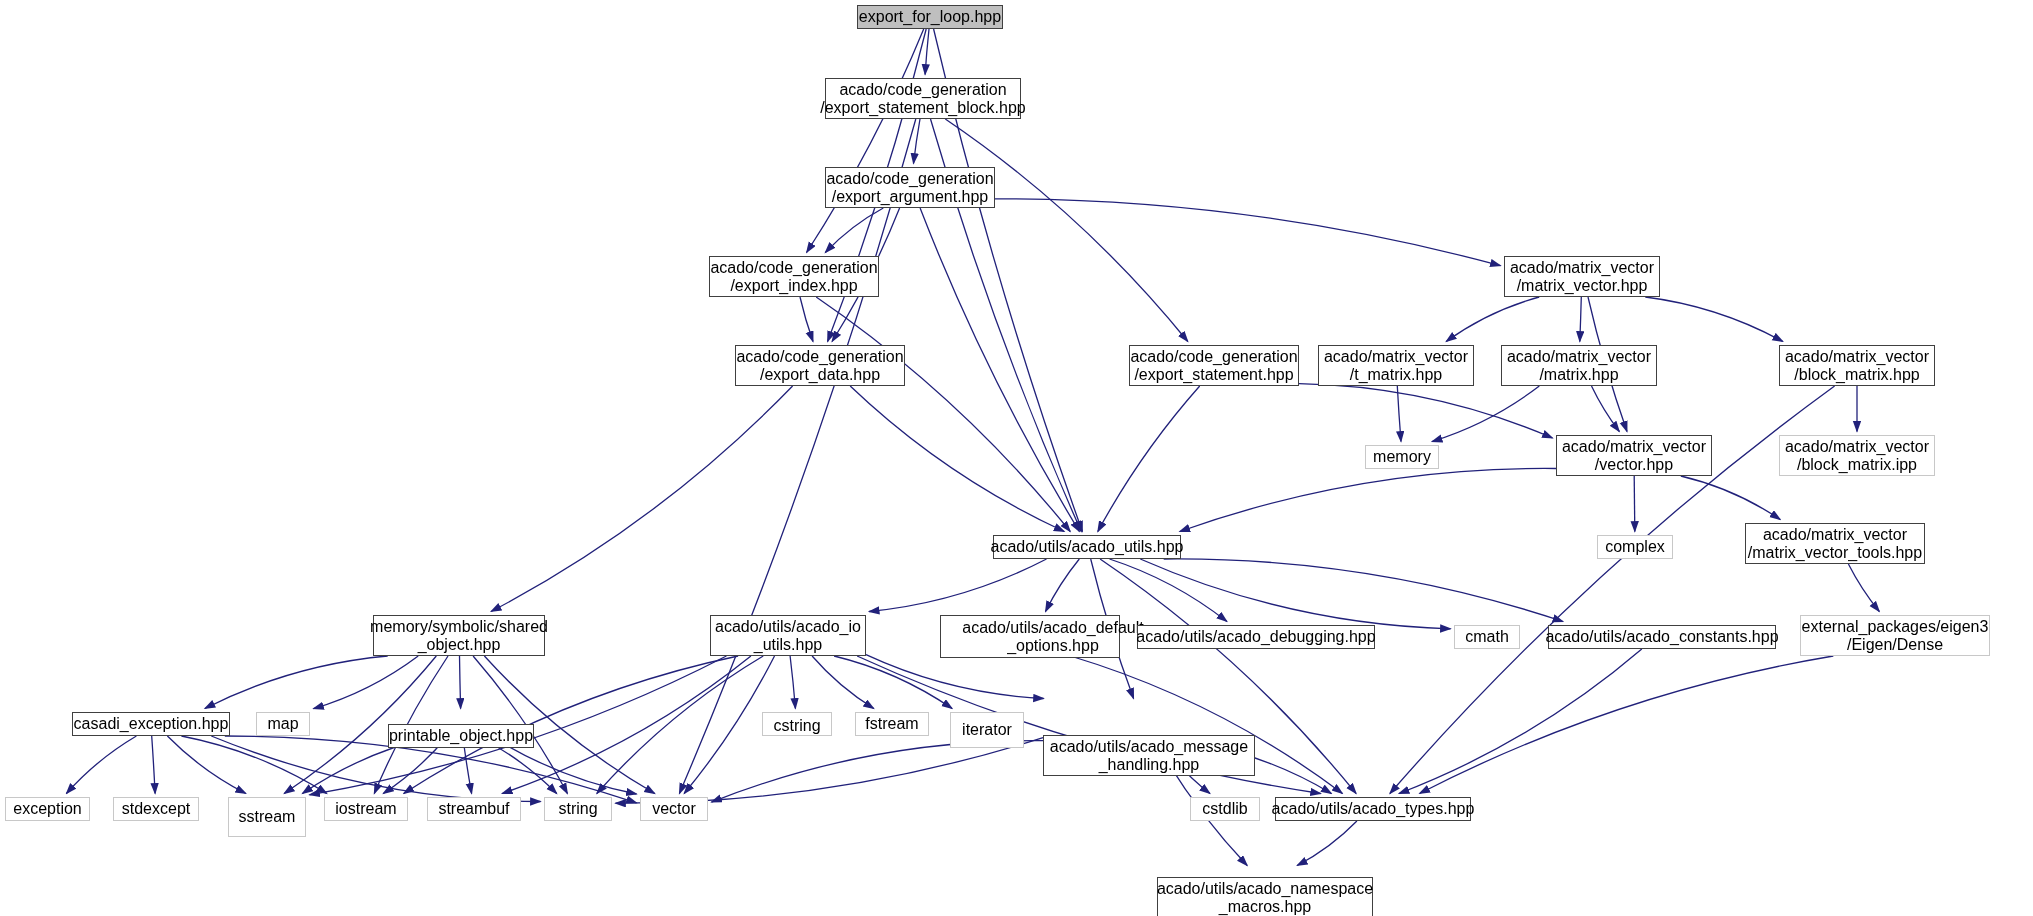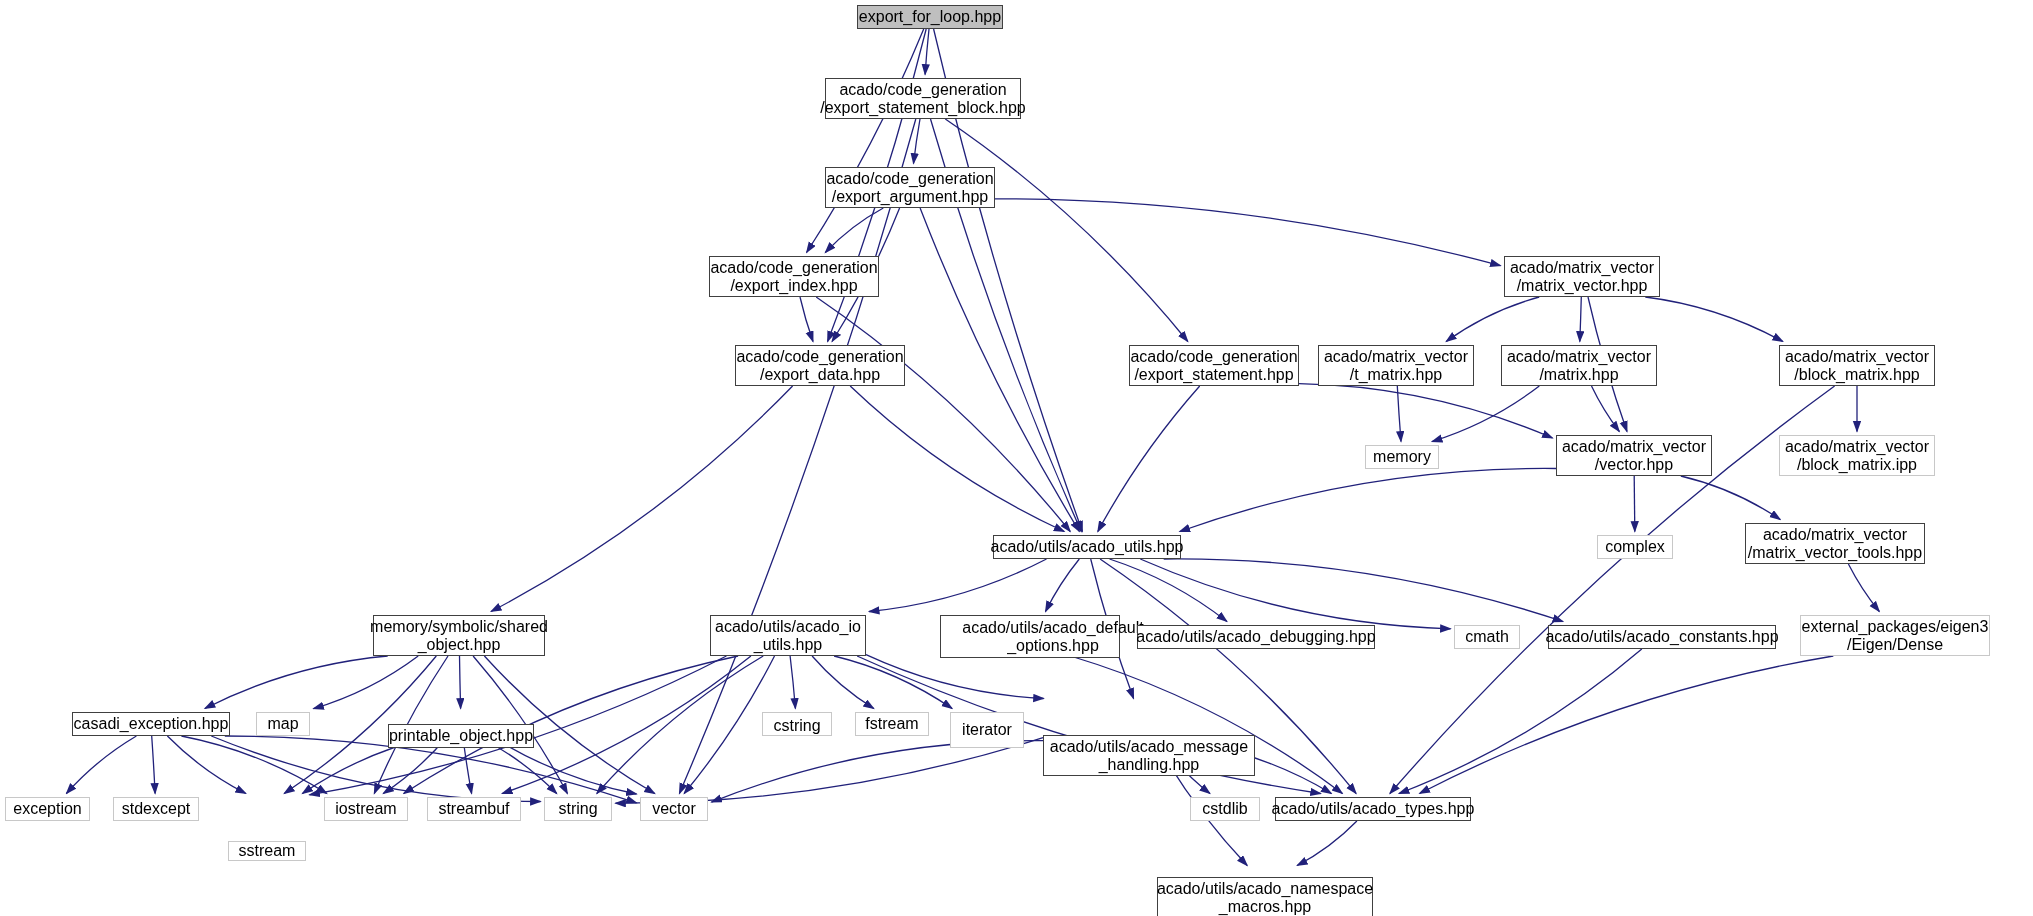--- a/index.html
+++ b/index.html
@@ -187,21 +187,21 @@
       <div class="gnode hdr" style="left: 72px; top: 712px; width: 158px; height: 24px;"><span class="lbl">casadi_exception.hpp</span></div>
       <div class="gnode sys" style="left: 256px; top: 712px; width: 54px; height: 24px;"><span class="lbl">map</span></div>
       <div class="gnode hdr" style="left: 388px; top: 712px; width: 146px; height: 24px; margin-top: 12px;"><span class="lbl">printable_object.hpp</span></div>
       <div class="gnode sys" style="left: 762px; top: 712px; width: 70px; height: 24px; align-items: flex-end;"><span class="lbl">cstring</span></div>
       <div class="gnode sys" style="left: 855px; top: 712px; width: 74px; height: 24px;"><span class="lbl">fstream</span></div>
       <div class="gnode sys" style="left: 950px; top: 712px; width: 74px; height: 36px;"><span class="lbl">iterator</span></div>
       <div class="gnode hdr" style="left: 1043px; top: 702px; width: 212px; height: 41px; margin-top: 33px;"><span class="lbl">acado/utils/acado_message
 _handling.hpp</span></div>
       <div class="gnode sys" style="left: 5px; top: 797px; width: 85px; height: 24px;"><span class="lbl">exception</span></div>
       <div class="gnode sys" style="left: 113px; top: 797px; width: 86px; height: 24px;"><span class="lbl">stdexcept</span></div>
-      <div class="gnode sys" style="left: 228px; top: 797px; width: 78px; height: 20px; margin-top: 44px;"><span class="lbl">sstream</span></div>
+      <div class="gnode sys" style="left: 228px; top: 797px; width: 78px; height: 40px;"><span class="lbl">sstream</span></div>
       <div class="gnode sys" style="left: 324px; top: 797px; width: 84px; height: 24px;"><span class="lbl">iostream</span></div>
       <div class="gnode sys" style="left: 427px; top: 797px; width: 94px; height: 24px;"><span class="lbl">streambuf</span></div>
       <div class="gnode sys" style="left: 544px; top: 797px; width: 68px; height: 24px;"><span class="lbl">string</span></div>
       <div class="gnode sys" style="left: 640px; top: 797px; width: 68px; height: 24px;"><span class="lbl">vector</span></div>
       <div class="gnode sys" style="left: 1190px; top: 797px; width: 70px; height: 24px;"><span class="lbl">cstdlib</span></div>
       <div class="gnode hdr" style="left: 1275px; top: 797px; width: 196px; height: 24px;"><span class="lbl">acado/utils/acado_types.hpp</span></div>
       <div class="gnode hdr" style="left: 1157px; top: 869px; width: 216px; height: 41px; margin-top: 8px;"><span class="lbl">acado/utils/acado_namespace
 _macros.hpp</span></div>
     </div>
 </div>

